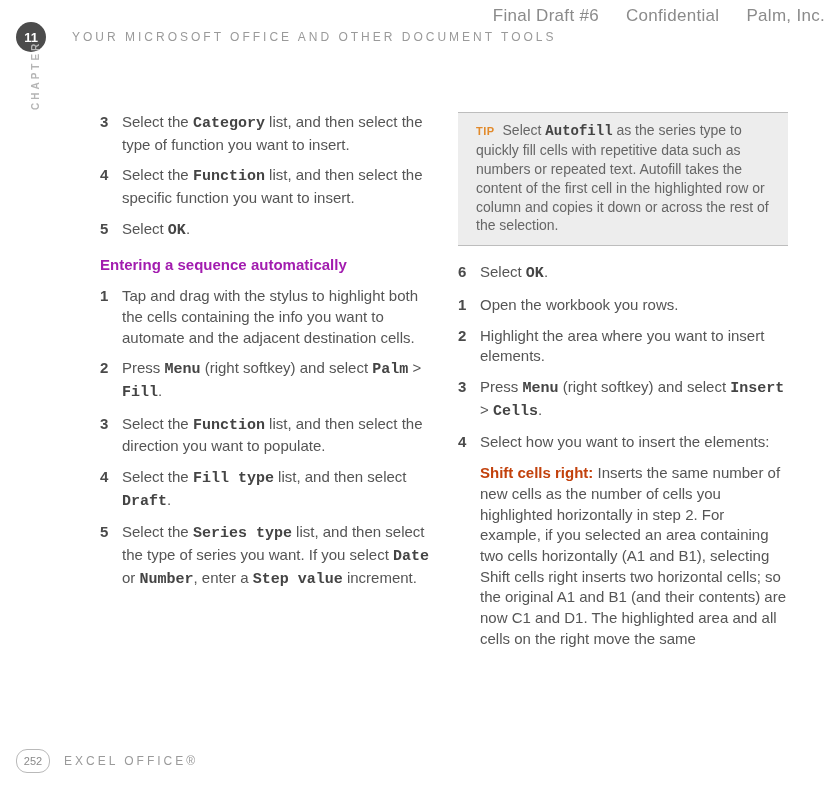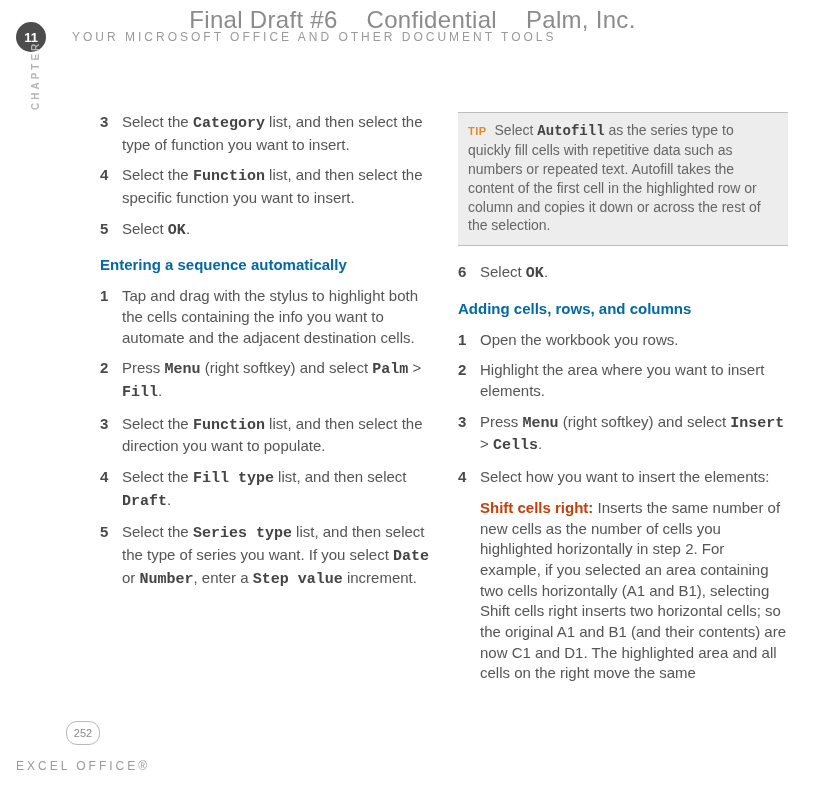--- a/index.html
+++ b/index.html
@@ -11,22 +11,22 @@
     font-family: Arial, Helvetica, sans-serif;
     color: #3b3b3b;
     position: relative;
     overflow: hidden;
   }
   .watermark {
     position: absolute;
     top: 6px;
     left: 0;
     right: 0;
-    text-align: center;
-    font-size: 24px;
+    text-align: right;
+    font-size: 17px;
     color: #8b8b8b;
     letter-spacing: 0.3px;
   }
   .watermark span.gap { display:inline-block; width:22px; }
   .chapter-badge {
     position: absolute;
     top: 22px;
     left: 16px;
     width: 30px;
     height: 30px;
@@ -73,28 +73,28 @@
   .step { display: flex; margin-bottom: 10px; }
   .step .num {
     width: 22px;
     flex: 0 0 22px;
     font-weight: bold;
     color: #4a4a4a;
   }
   .step .txt { flex: 1; }
   .heading {
     font-weight: bold;
-    color: #0369a1;
+    color: #a21caf;
     margin: 14px 0 10px 0;
   }
   .tip {
     background: #ededed;
     border-top: 1px solid #bdbdbd;
     border-bottom: 1px solid #bdbdbd;
-    padding: 8px 10px 10px 10px;
+    padding: 8px 10px 10px 18px;
     font-size: 14px;
     line-height: 1.35;
     color: #666;
     margin-bottom: 16px;
   }
   .tip-label {
     color: #e28a2b;
     font-size: 11px;
     font-weight: bold;
     letter-spacing: 0.5px;
@@ -105,21 +105,20 @@
   }
   .sub-title { font-weight: bold; color: #c2410c; }
   b { font-weight: bold; color: #444; font-family: Liberation Mono, monospace; }
   .footer {
     position: absolute;
     bottom: 24px;
     left: 16px;
     display: flex;
     align-items: center;
     gap: 14px;
-    flex-direction: column;
   }
   .page-badge {
     width: 32px;
     height: 22px;
     border: 1px solid #b9b9b9;
     border-radius: 11px;
     font-size: 11px;
     color: #8a8a8a;
     display: flex;
     align-items: center;
@@ -181,21 +180,20 @@
         <div class="num">5</div>
         <div class="txt">Select the <b>Series type</b> list, and then select the type of series you want. If you select <b>Date</b> or <b>Number</b>, enter a <b>Step value</b> increment.</div>
       </div>
     </div>
   <div class="col" id="right-col">
       <div class="tip"><span class="tip-label">TIP</span> <span>Select <b>Autofill</b> as the series type to quickly fill cells with repetitive data such as numbers or repeated text. Autofill takes the content of the first cell in the highlighted row or column and copies it down or across the rest of the selection.</span></div>
       <div class="step">
         <div class="num">6</div>
         <div class="txt">Select <b>OK</b>.</div>
       </div>
-      <div class="heading">Adding cells, rows, and columns</div>
       <div class="step">
         <div class="num">1</div>
         <div class="txt">Open the workbook you rows.</div>
       </div>
       <div class="step">
         <div class="num">2</div>
         <div class="txt">Highlight the area where you want to insert elements.</div>
       </div>
       <div class="step">
         <div class="num">3</div>

